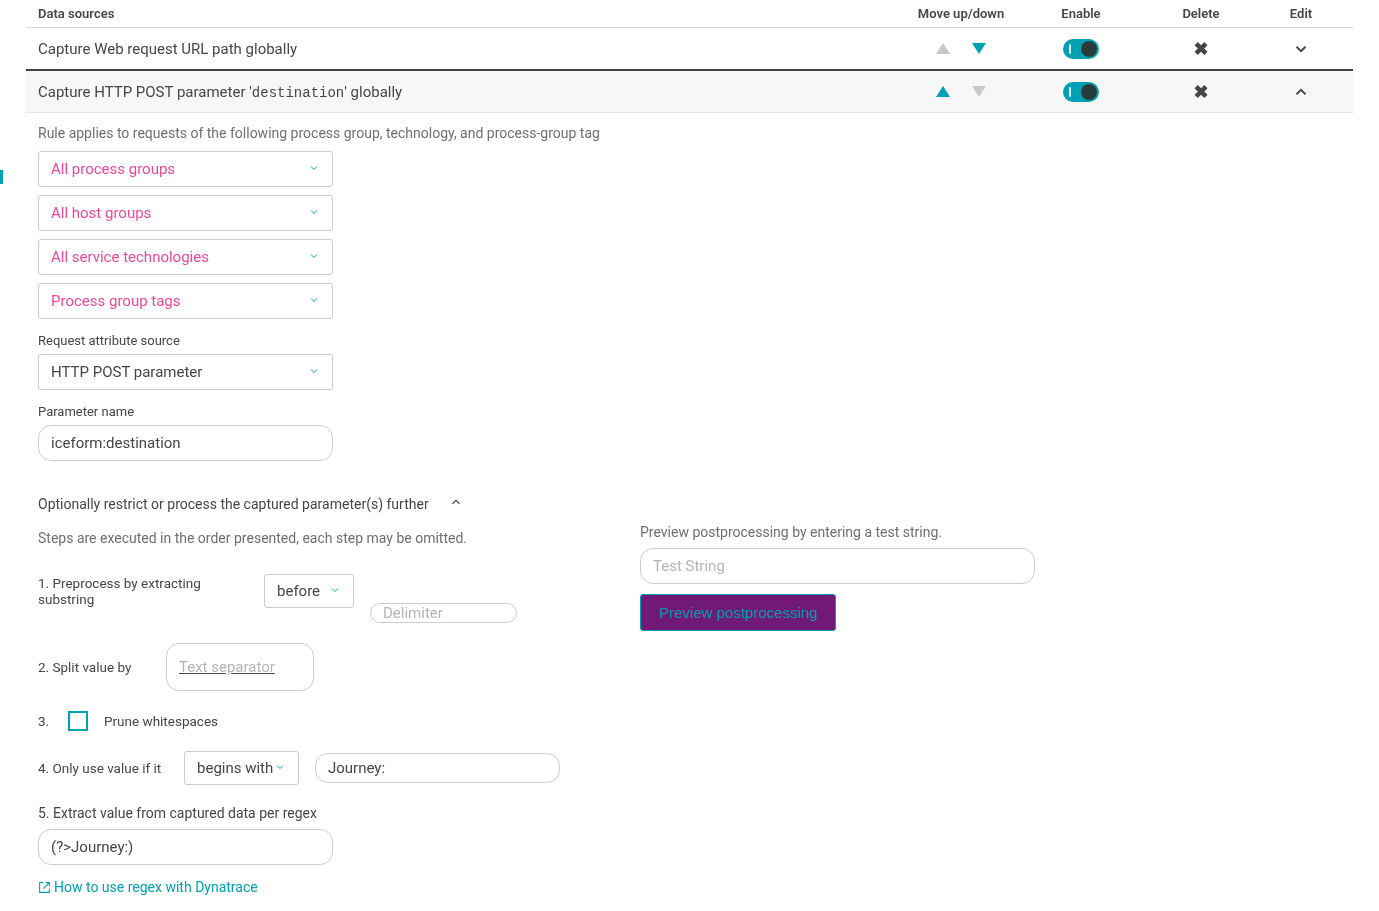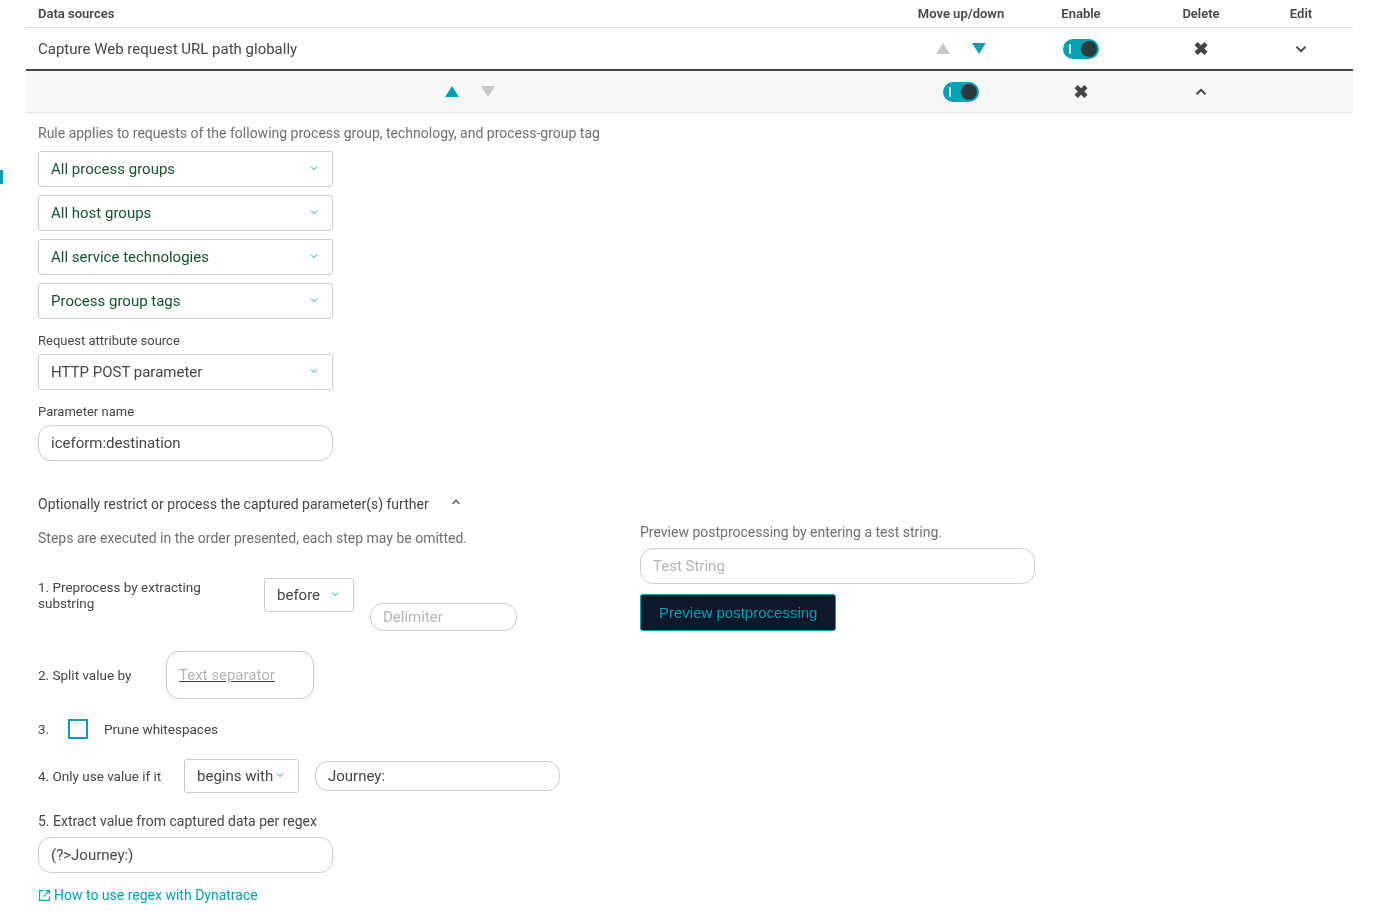--- a/index.html
+++ b/index.html
@@ -66,30 +66,30 @@
 .desc { font-size: 14px; color: #6f6f6f; margin: 4px 0 10px 0; }
 
 .select {
   width: 295px; height: 36px; border: 1px solid #ccc; border-radius: 3px;
   display: flex; align-items: center; justify-content: space-between;
   padding: 0 12px; margin-bottom: 8px; cursor: pointer; background: #fff;
 }
 .select.small { width: 90px; height: 34px; margin-bottom: 0; }
 .select.med { width: 115px; height: 34px; margin-bottom: 0; }
 .select .sel-text { color: #454646; font-size: 15px; }
-.select .sel-text.placeholder { color: #14532d; }
+.select .sel-text.placeholder { color: #ec4899; }
 .select .sel-arrow svg { width: 12px; height: 12px; stroke: #00a1b2; stroke-width: 2; fill: none; }
 
 .field-label { font-size: 13px; color: #454646; margin: 14px 0 6px 0; }
 .text-input {
   width: 295px; height: 36px; border: 1px solid #ccc; border-radius: 13px;
   padding: 0 12px; font-size: 15px; color: #454646; background: #fff;
 }
 .text-input.wide { width: 395px; }
-.text-input.small { width: 147px; height: 28px; margin-top: 45px; }
+.text-input.small { width: 147px; height: 20px; margin-top: 45px; }
 .text-input.small2 { width: 148px; height: 48px; text-decoration: underline; }
 .text-input.med { width: 245px; height: 30px; }
 
 .collapse-header {
   display: flex; align-items: center; gap: 20px;
   margin: 34px 0 14px 0; font-size: 14px; color: #454646;
 }
 .collapse-header .chev-up svg { width: 14px; height: 14px; stroke: #454646; stroke-width: 2; fill: none; }
 
 .two-col { display: flex; gap: 80px; align-items: flex-start; }
@@ -105,21 +105,21 @@
 
 .checkbox {
   width: 20px; height: 20px; border: 2px solid #00a1b2; background: #fff;
   display: inline-block; cursor: pointer;
 }
 
 .link { color: #00a1b2; text-decoration: none; font-size: 14px; cursor: pointer; display: inline-flex; align-items: center; gap: 3px;}
 .link svg { width: 13px; height: 13px; stroke: #00a1b2; stroke-width: 2; fill: none; }
 
 .preview-btn {
-  border: 1px solid #00a1b2; color: #00a1b2; background: #0f172a;
+  border: 1px solid #00a1b2; color: #00a1b2; background: #701a75;
   padding: 9px 18px; border-radius: 3px; font-size: 15px; cursor: pointer;
   margin-top: 10px;
 }
 
 .footer {
   display: flex; justify-content: flex-end; gap: 12px;
   padding: 40px 36px 20px 0;
 }
 
 input { font-family: inherit; }
@@ -155,20 +155,23 @@
     <div class="cell">
       <span class="chevron">
         <svg viewBox="0 0 24 24">
             <polyline points="6 9 12 15 18 9"></polyline>
           </svg>
       </span>
     </div>
   </div>
 
   <div class="data-row expanded">
+    <div class="title">
+      <span>Capture HTTP POST parameter '</span><code>destination</code><span>' globally</span>
+    </div>
     <div class="cell">
       <span class="tri-up active"></span>
       <span class="tri-down"></span>
     </div>
     <div class="cell">
         <span class="toggle"></span>
       </div>
     <div class="cell">
         <span class="x-icon">✖</span>
       </div>

